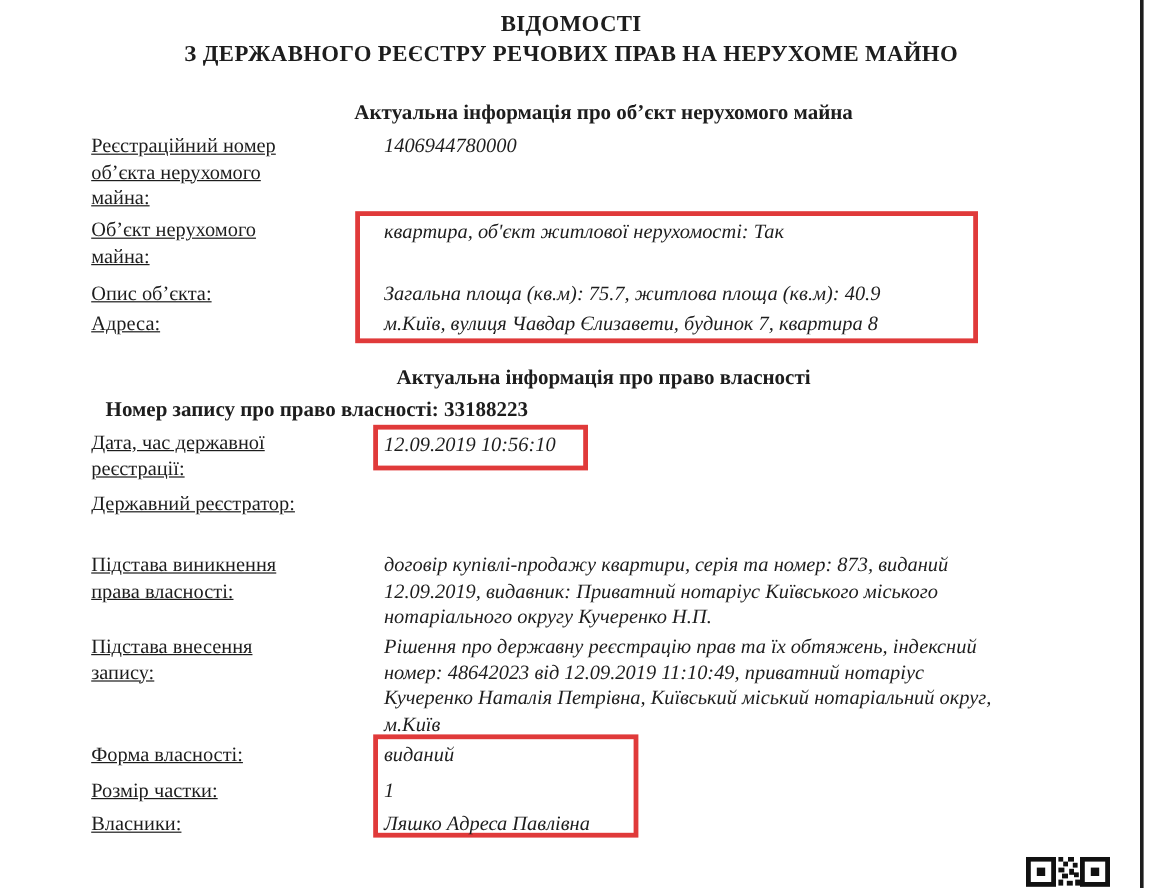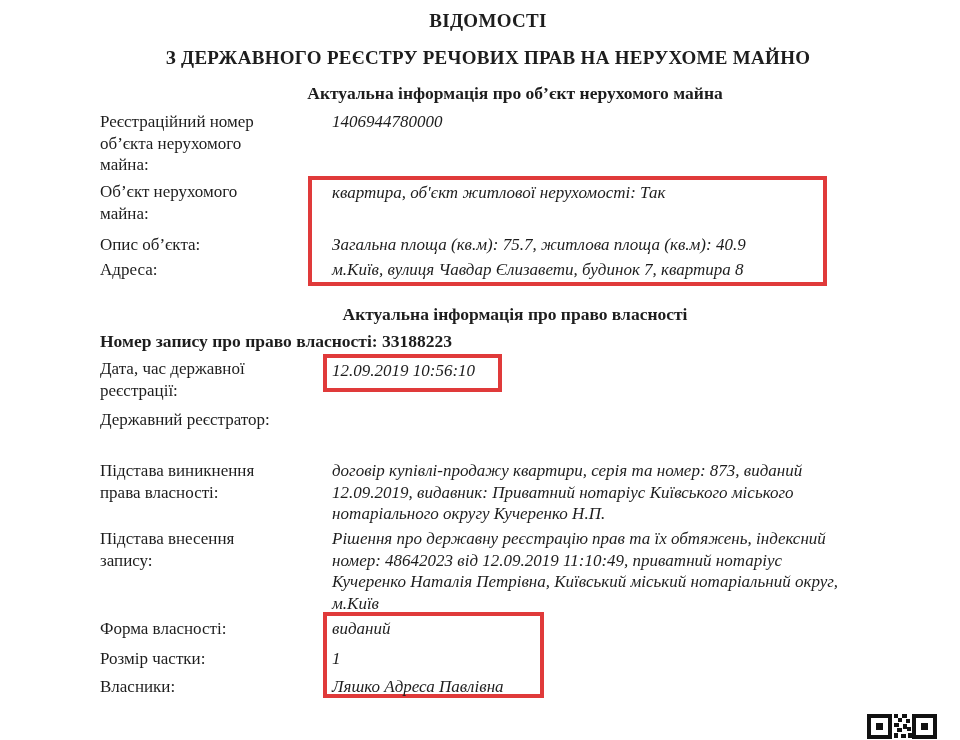--- a/index.html
+++ b/index.html
@@ -4,46 +4,47 @@
 <style>
   html, body { margin: 0; padding: 0; }
   body {
     width: 960px; height: 740px;
     background: #ffffff;
     font-family: "Liberation Serif", serif;
     color: #1d1d1d;
     position: relative;
     overflow: hidden;
   }
-  .page { position: absolute; inset: 0; margin-left: 12px; }
+  .page { position: absolute; inset: 0; }
 
   .title-line {
     position: absolute; left: 0; width: 952px;
     text-align: center; font-weight: bold; font-size: 19px;
     letter-spacing: 0.3px; white-space: nowrap;
   }
   .title-1 { top: 10px; }
-  .title-2 { top: 47px; }
+  .title-2 { top: 35px; }
 
   .section-header {
     position: absolute; left: 0; width: 952px;
     text-align: center; font-weight: bold; font-size: 17.5px; padding-left: 27px;
   }
   .sec-object { top: 83px; }
   .sec-ownership { top: 304px; }
 
   .record-number {
     position: absolute; left: 88px; top: 331px;
     font-weight: bold; font-size: 17.5px;
   }
 
   .label {
-    position: absolute; left: 88px; width: 225px;
+    position: absolute; left: 76px; width: 225px;
     font-size: 17px; line-height: 21.5px;
     white-space: pre-line;
+    text-decoration: underline;
   }
   .value {
     position: absolute; left: 320px; width: 580px;
     font-size: 17px; line-height: 21.5px;
     white-space: pre-line;
     font-style: italic;
   }
 
   .hl-box {
     position: absolute;

